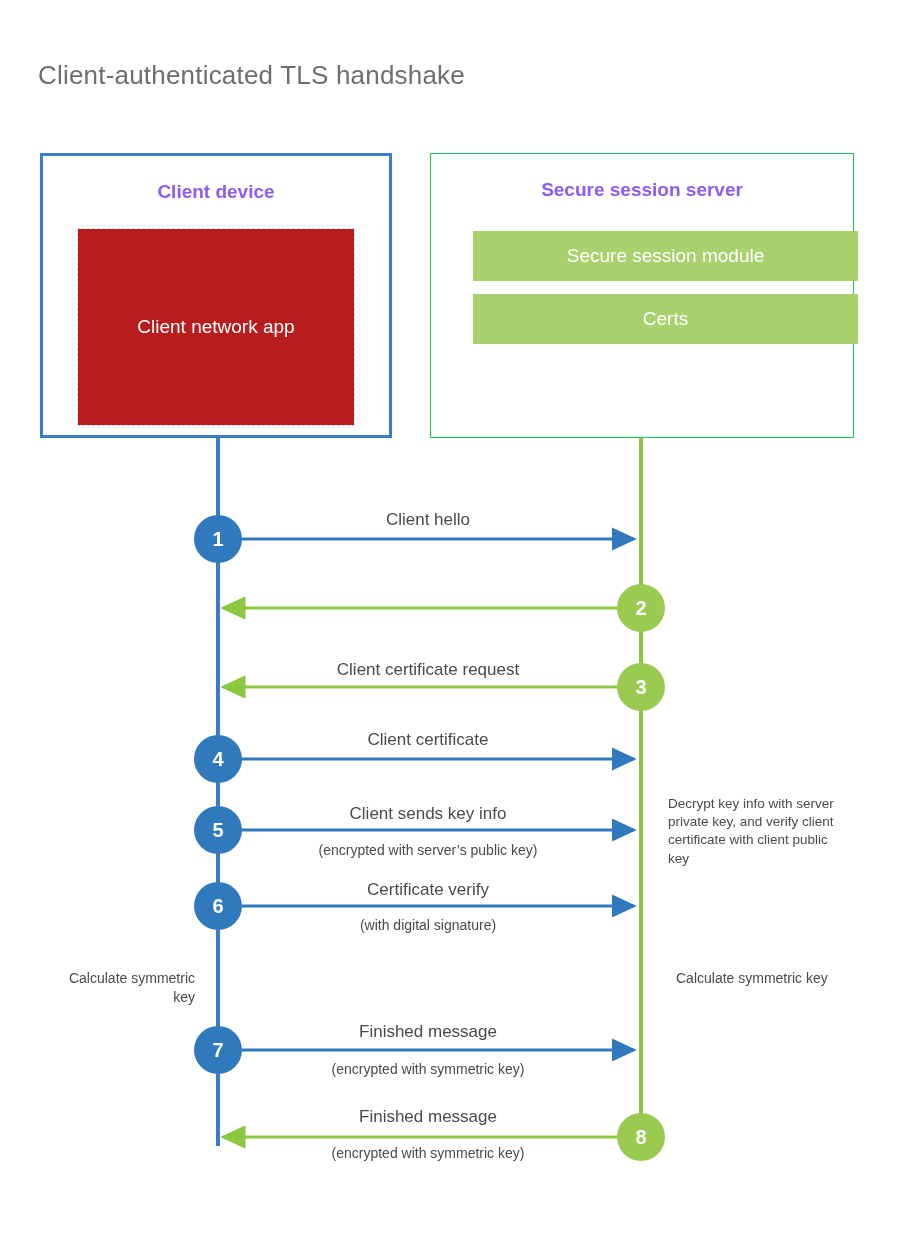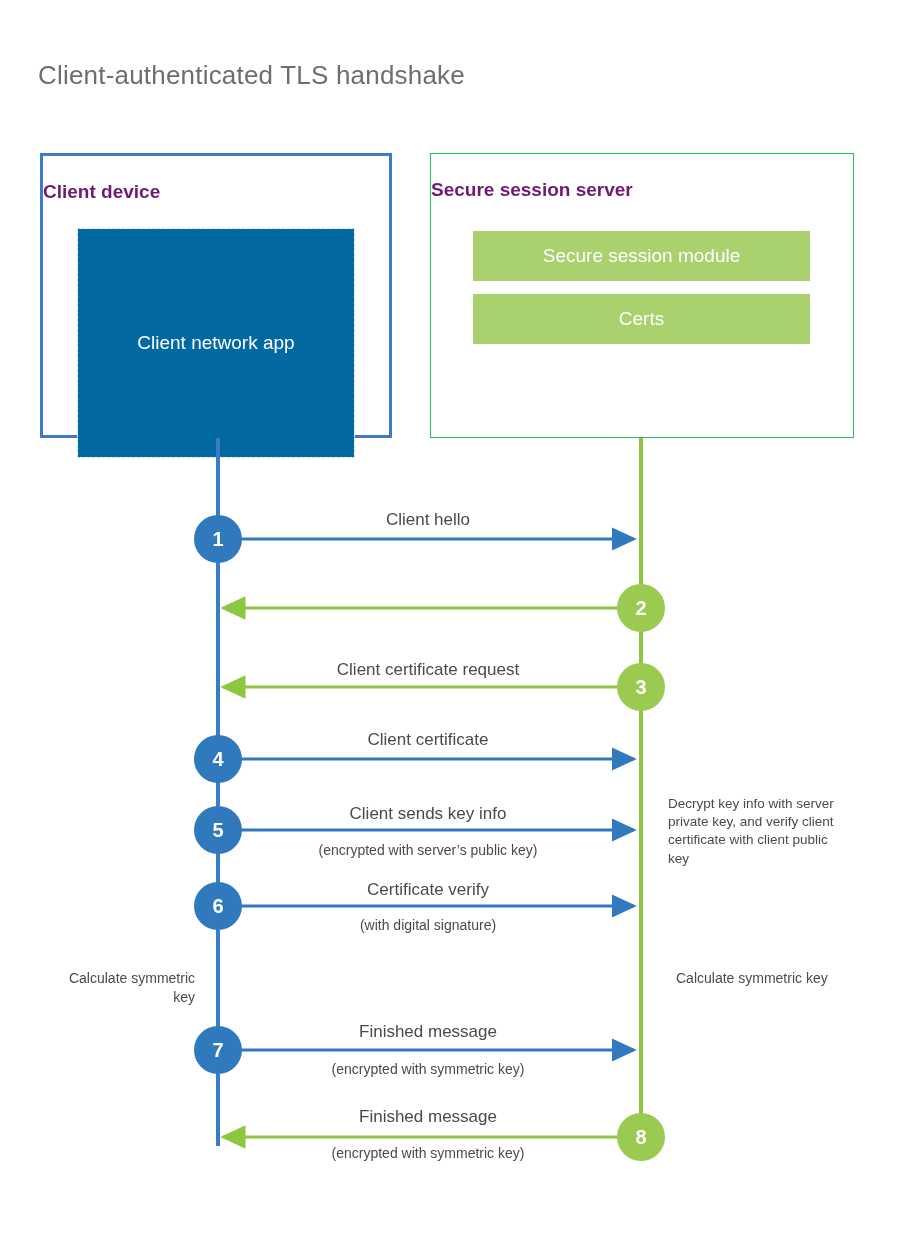--- a/index.html
+++ b/index.html
@@ -51,49 +51,49 @@
     top: 121px;
     width: 424px;
     height: 285px;
     border: 1px solid #22c55e;
   }
   .actor-title {
     position: absolute;
     left: 0;
     right: 0;
     top: 25px;
-    text-align: left;
+    text-align: center;
     font-size: 19px;
     font-weight: bold;
-    color: #701a75;
+    color: #8b5cf6;
   }
 
   .client-app {
     position: absolute;
     left: 35px;
     top: 73px;
     width: 276px;
-    height: 228px;
-    background: #0369a1;
+    height: 196px;
+    background: #b91c1c;
     outline: 1px dashed #cfe0f0;
     display: flex;
     align-items: center;
     justify-content: center;
     text-align: center;
     color: #ffffff;
     font-size: 19px;
     line-height: 1.28;
     box-sizing: border-box;
     padding: 0 12px;
   }
 
   .server-bar {
     position: absolute;
     left: 42px;
-    width: 337px;
+    width: 385px;
     height: 50px;
     background: #a9d16e;
     display: flex;
     align-items: center;
     justify-content: center;
     color: #ffffff;
     font-size: 19px;
     box-sizing: border-box;
   }
   .server-bar.b0 { top: 77px; }

